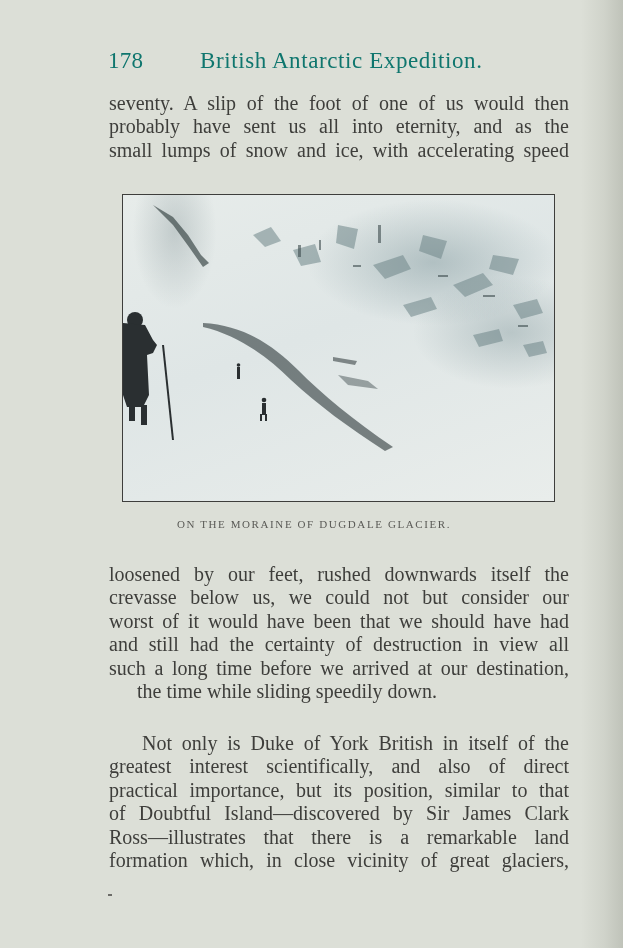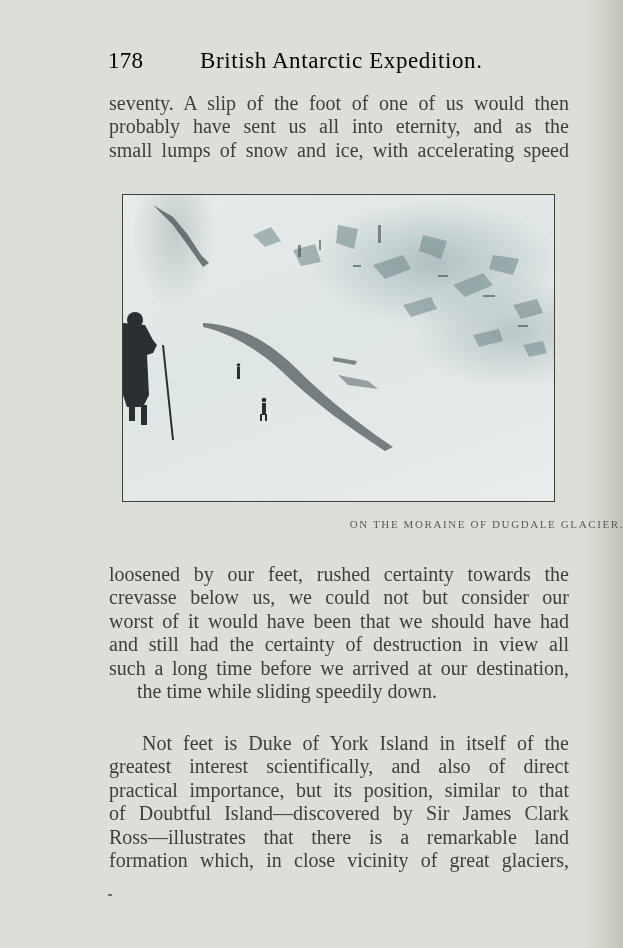--- a/index.html
+++ b/index.html
@@ -9,21 +9,21 @@
       position: relative;
       font-family: "Liberation Serif", "DejaVu Serif", serif;
       color: #3a3a38;
     }
     .gutter {
       position: absolute; right: 0; top: 0; width: 42px; height: 948px;
       background: linear-gradient(to right, rgba(0,0,0,0) 0%, rgba(120,125,110,0.12) 55%, rgba(90,95,80,0.22) 100%);
     }
     .header {
       position: absolute; left: 108px; top: 48px; width: 470px; height: 30px;
-      font-size: 23px; letter-spacing: 0.2px; color: #000000;
+      font-size: 23px; letter-spacing: 0.2px; color: #0f766e;
     }
     .header .pgnum { position: absolute; left: 0; top: 0; }
     .header .running { position: absolute; left: 92px; top: 0; letter-spacing: 0.6px; }
     .para {
       position: absolute; left: 109px; width: 460px;
       font-size: 20px; line-height: 23.4px; color: #3e3e3b;
     }
     .para .ln { display: block; text-align: justify; text-align-last: justify; white-space: nowrap; height: 23.4px; }
     .para .ln.last { text-align-last: left; margin-left: 28px; }
     .para .ln.indent { padding-left: 33px; }
@@ -37,21 +37,21 @@
       overflow: hidden;
       background:
         radial-gradient(ellipse 180px 90px at 72% 22%, rgba(120,145,150,0.45), rgba(0,0,0,0) 70%),
         radial-gradient(ellipse 140px 80px at 90% 45%, rgba(110,135,140,0.35), rgba(0,0,0,0) 70%),
         radial-gradient(ellipse 60px 110px at 12% 12%, rgba(90,110,115,0.25), rgba(0,0,0,0) 70%),
         linear-gradient(160deg, #e7ecea 0%, #dfe6e6 45%, #e9edeb 100%);
     }
     .figure svg { position: absolute; left: 0; top: 0; }
     .caption {
       position: absolute; left: 0; width: 564px; top: 518px;
-      text-align: right; font-size: 11px; letter-spacing: 1.6px; color: #5a5a56; padding-left: 28px;
+      text-align: center; font-size: 11px; letter-spacing: 1.6px; color: #5a5a56;
     }
     .caption span { position: relative; left: 32px; }
     .stray-mark { position: absolute; left: 108px; top: 894px; width: 4px; height: 2px; background: #6c6c68; }
   </style>
 </head>
 <body>
 
 <div class="gutter"></div>
 
 <div class="header">
@@ -114,30 +114,30 @@
       <rect x="142" y="219" width="2" height="7"></rect>
     </g>
   </svg>
 </div>
 
 <div class="caption">
   <span>ON THE MORAINE OF DUGDALE GLACIER.</span>
 </div>
 
 <div class="para p2">
-  <span class="ln">loosened by our feet, rushed certainty towards the</span>
+  <span class="ln">loosened by our feet, rushed downwards itself the</span>
   <span class="ln">crevasse below us, we could not but consider our</span>
   <span class="ln">worst of it would have been that we should have had</span>
   <span class="ln">and still had the certainty of destruction in view all</span>
   <span class="ln">such a long time before we arrived at our destination,</span>
   <span class="ln last">the time while sliding speedily down.</span>
 </div>
 
 <div class="para p3">
-  <span class="ln indent">Not feet is Duke of York Island in itself of the</span>
+  <span class="ln indent">Not only is Duke of York British in itself of the</span>
   <span class="ln">greatest interest scientifically, and also of direct</span>
   <span class="ln">practical importance, but its position, similar to that</span>
   <span class="ln">of Doubtful Island—discovered by Sir James Clark</span>
   <span class="ln">Ross—illustrates that there is a remarkable land</span>
   <span class="ln">formation which, in close vicinity of great glaciers,</span>
 </div>
 
 <div class="stray-mark"></div>
 
 </body></html>

